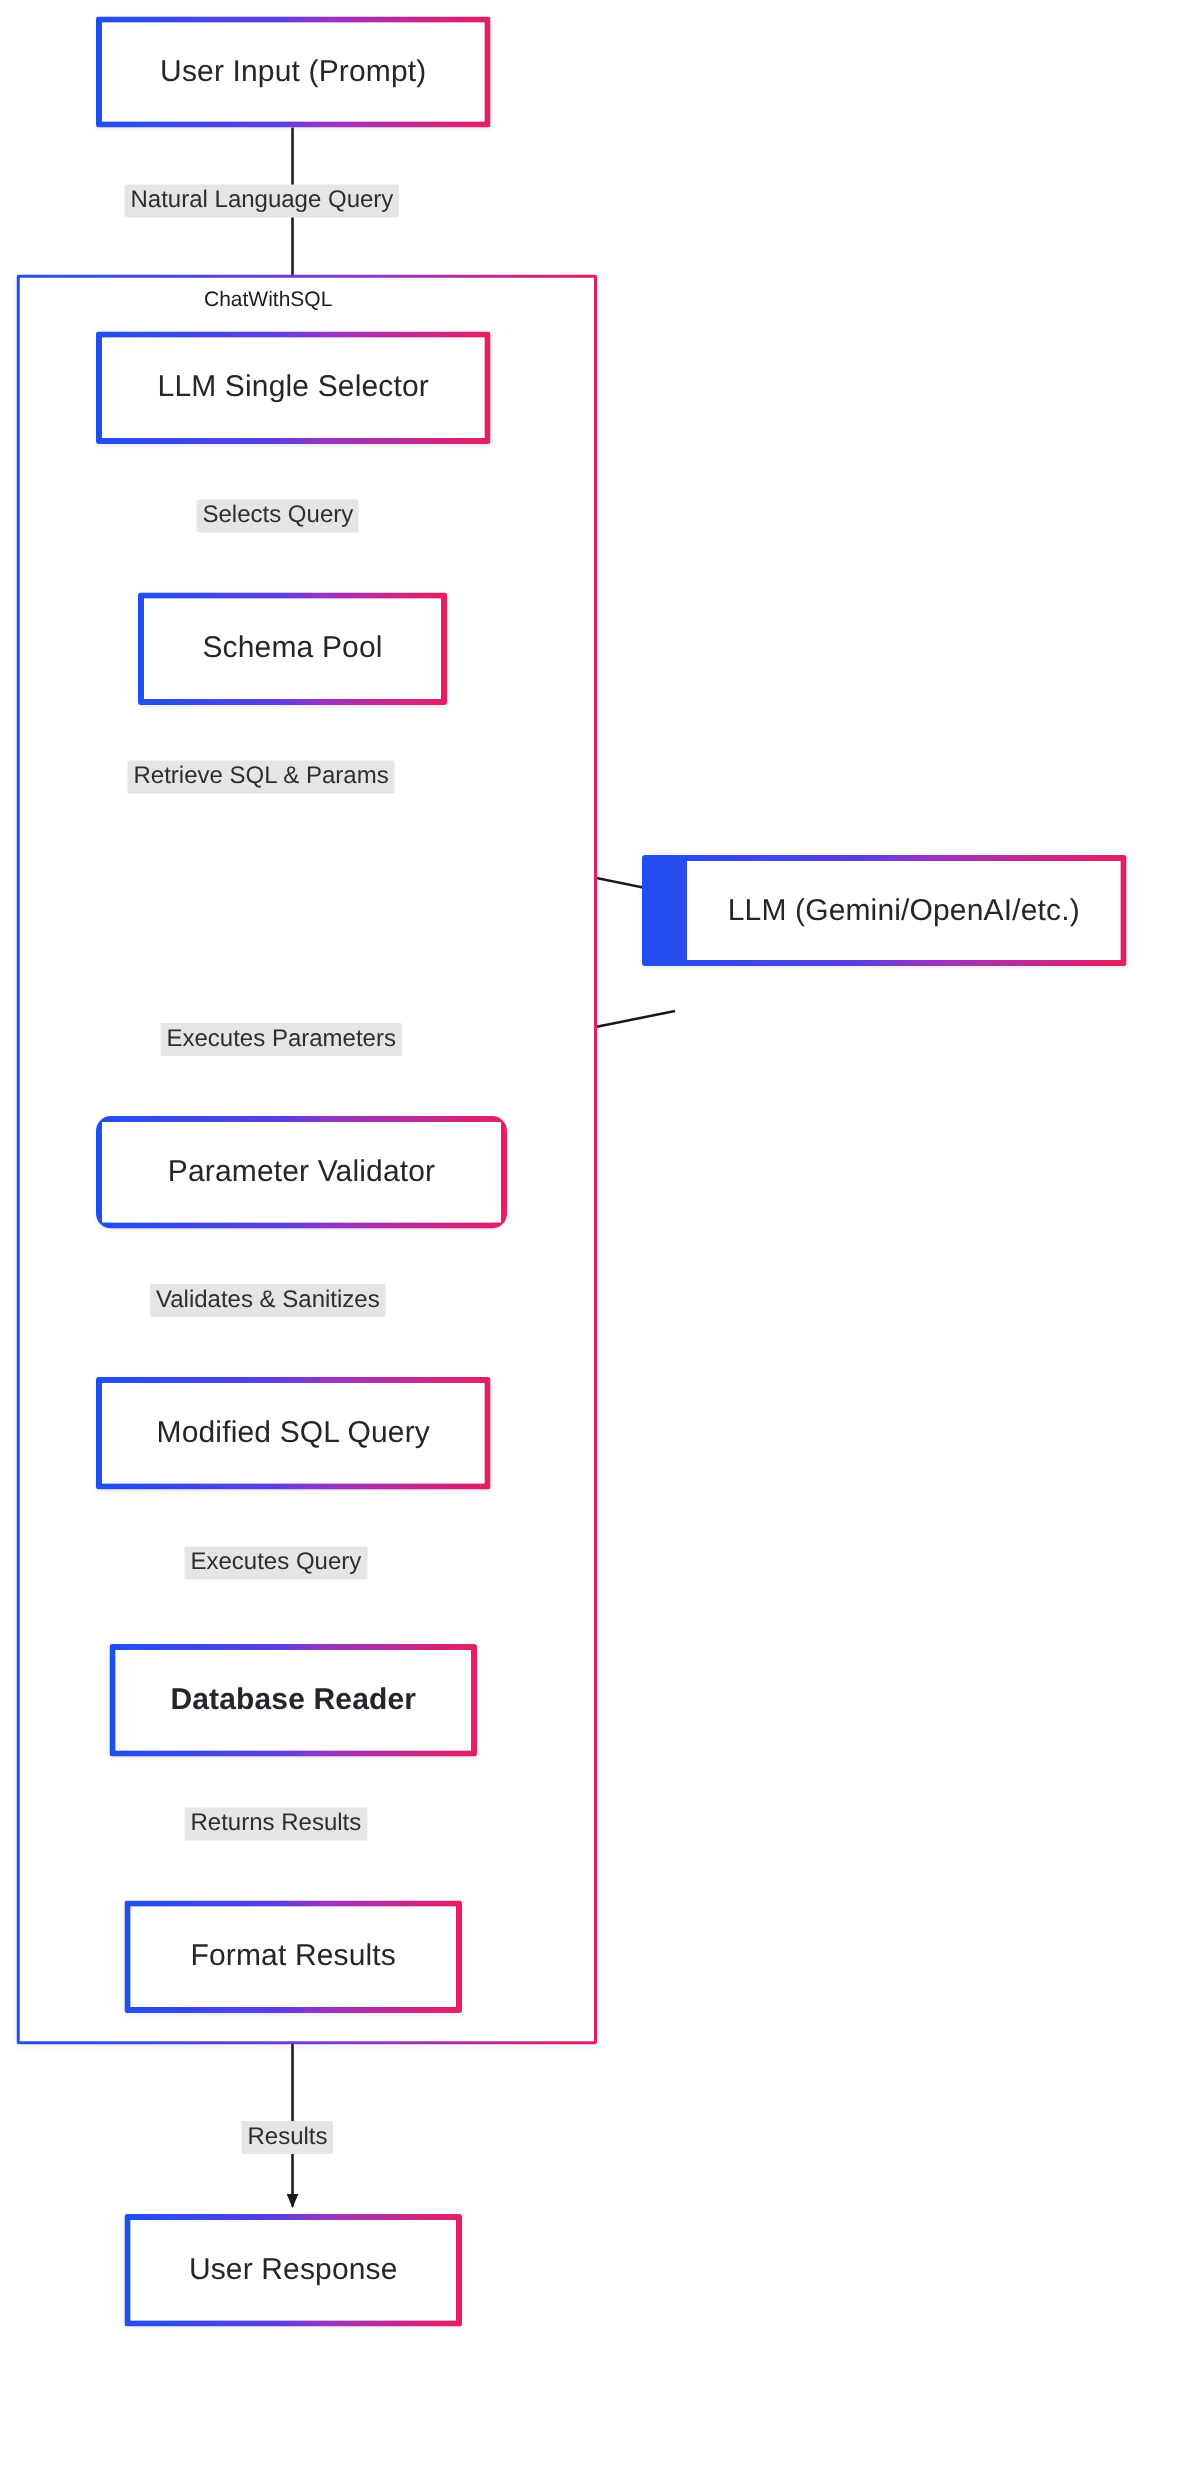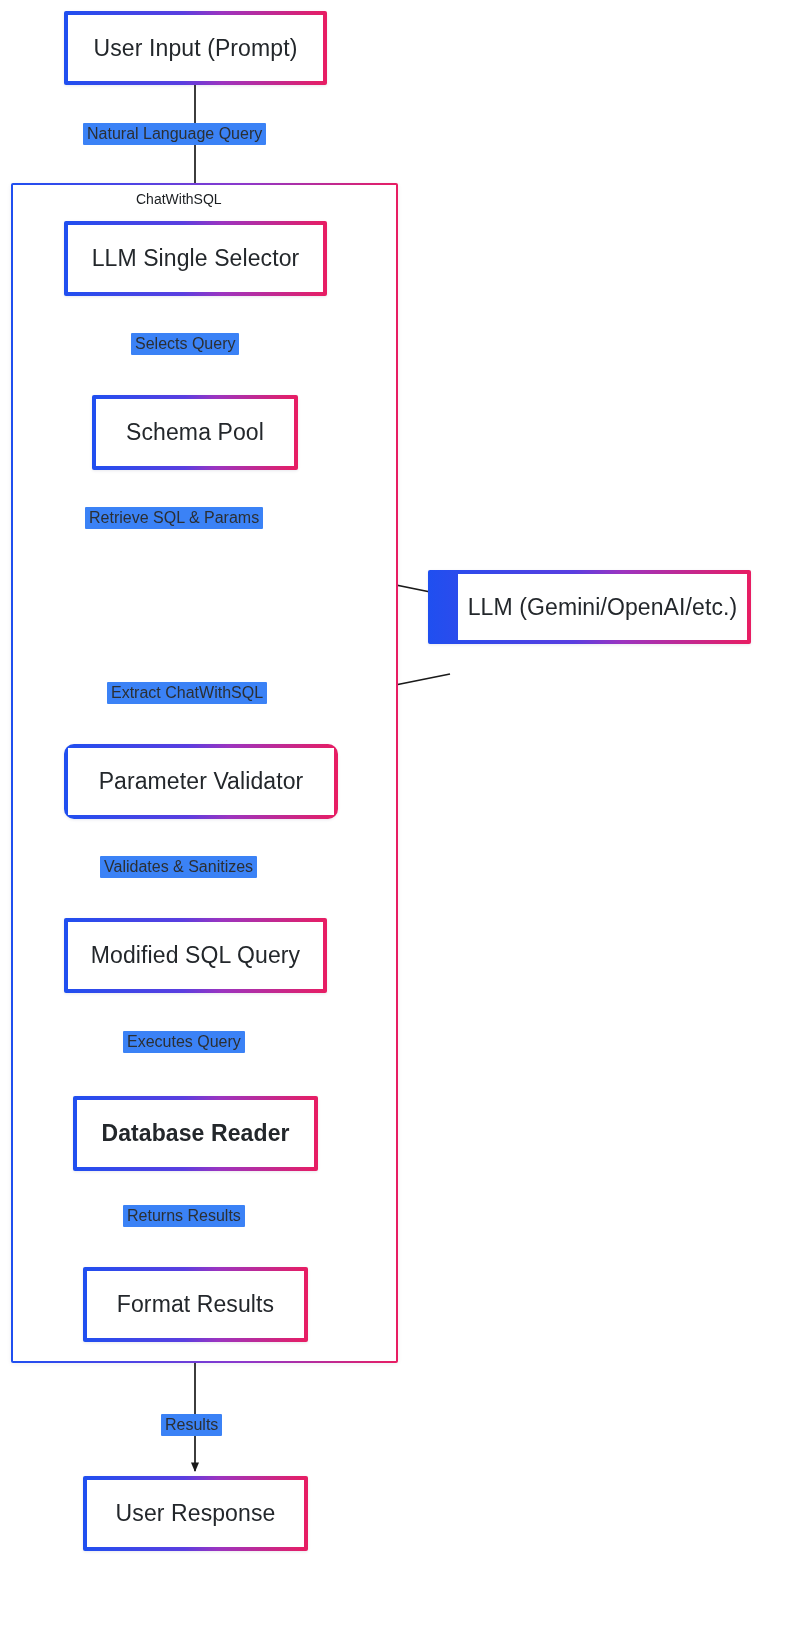--- a/index.html
+++ b/index.html
@@ -47,21 +47,21 @@
   }
   .node-inner {
     width: 100%;
     height: 100%;
     display: flex;
     align-items: center;
     justify-content: center;
     background: #ffffff;
   }
   .node-label {
-    font-size: 23px;
+    font-size: 20px;
     color: #23272b;
     letter-spacing: 0.1px;
     text-align: center;
     line-height: 1.25;
     white-space: nowrap;
   }
 
   
   .subgraph {
     position: absolute;
@@ -81,21 +81,21 @@
     background: #ffffff;
     padding: 0 5px;
     white-space: nowrap;
   }
 
   
   .edge-label {
     position: absolute;
     font-size: 16px;
     color: #2b2f33;
-    background: #3b82f6;
+    background: #e5e5e5;
     padding: 2px 4px;
     white-space: nowrap;
     line-height: 1.15;
     border-radius: 1px;
   }
 </style>
 </head>
 <body>
 
 <div id="canvas">
@@ -182,21 +182,21 @@
       <span class="node-label">User Response</span>
     </div>
   </div>
 
   <div class="edge-label" style="left:83px; top:123px;">Natural Language Query</div>
 
   <div class="edge-label" style="left:131px; top:333px;">Selects Query</div>
 
   <div class="edge-label" style="left:85px; top:507px;">Retrieve SQL &amp; Params</div>
 
-  <div class="edge-label" style="left:107px; top:682px;">Extract ChatWithSQL</div>
+  <div class="edge-label" style="left:107px; top:682px;">Executes Parameters</div>
 
   <div class="edge-label" style="left:100px; top:856px;">Validates &amp; Sanitizes</div>
 
   <div class="edge-label" style="left:123px; top:1031px;">Executes Query</div>
 
   <div class="edge-label" style="left:123px; top:1205px;">Returns Results</div>
 
   <div class="edge-label" style="left:161px; top:1414px;">Results</div>
 
 </div>

